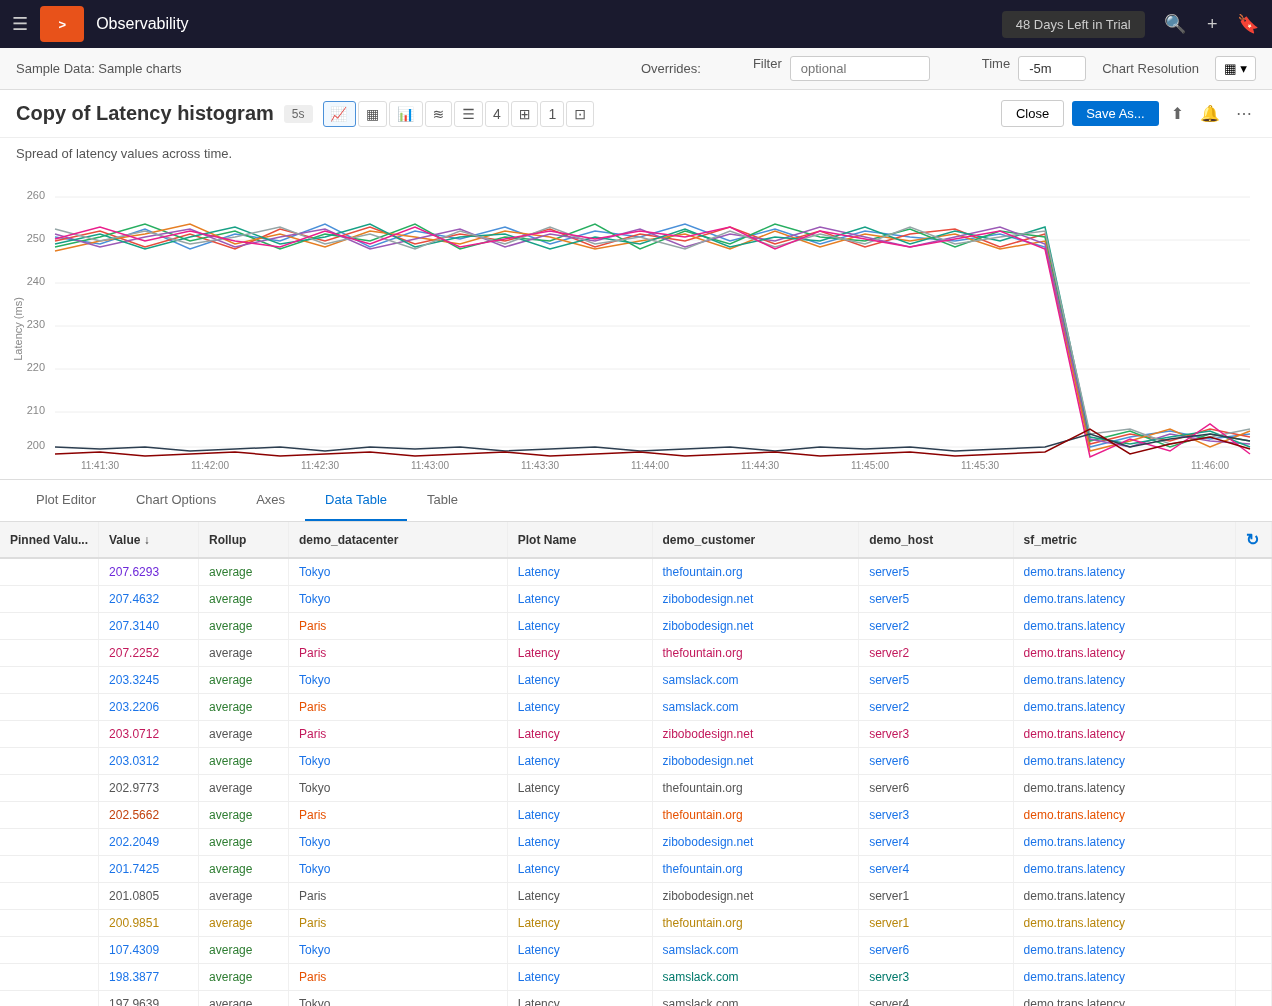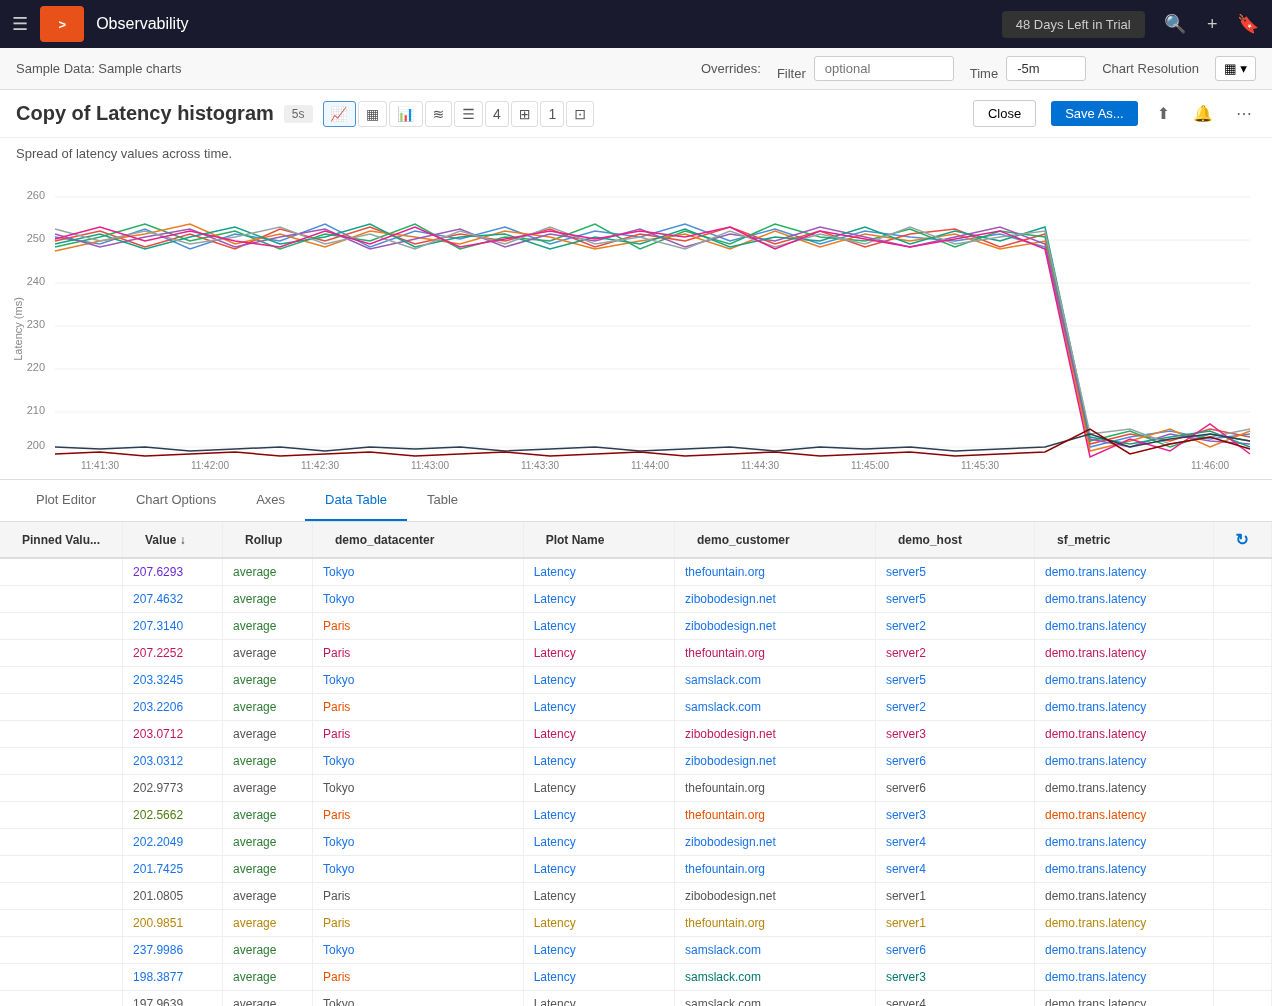--- a/index.html
+++ b/index.html
@@ -14,62 +14,62 @@
     .logo-text { color: white; font-weight: 900; font-size: 13px; font-style: italic; }
     .nav-title { color: white; font-size: 16px; flex: 1; }
     .trial-badge { background: #333; color: #ccc; padding: 6px 14px; border-radius: 4px; font-size: 13px; white-space: nowrap; }
     .nav-icon { color: #ccc; font-size: 18px; cursor: pointer; margin-left: 8px; }
 
     
     .sample-bar {
       background: #f8f8f8; border-bottom: 1px solid #ddd; padding: 8px 16px; display: flex; align-items: center; gap: 16px; font-size: 13px; color: #555;
     }
     .overrides-label { margin-left: auto; }
-    .override-group { display: flex; align-items: flex-end; gap: 8px; }
+    .override-group { display: flex; align-items: flex-start; gap: 8px; margin-left: 36px; }
     .override-input {
       border: 1px solid #ccc; border-radius: 3px; padding: 4px 10px; font-size: 13px; color: #888; width: 140px; background: white;
     }
     .time-input {
-      border: 1px solid #ccc; border-radius: 3px; padding: 4px 10px; font-size: 13px; color: #333; width: 80px; background: white;
+      border: 1px solid #ccc; border-radius: 3px; padding: 4px 10px; font-size: 13px; color: #333; width: 68px; background: white;
     }
     .chart-res-label { font-size: 13px; color: #555; }
     .chart-res-btn { border: 1px solid #ccc; border-radius: 3px; padding: 4px 8px; background: white; cursor: pointer; display: flex; align-items: center; gap: 4px; }
 
     
     .chart-container { background: white; margin: 0; border-bottom: 1px solid #ddd; }
     .chart-header { display: flex; align-items: center; padding: 10px 16px; gap: 10px; border-bottom: 1px solid #eee; }
     .chart-title { font-size: 20px; font-weight: 700; color: #333; }
     .time-badge { background: #eee; border-radius: 3px; padding: 2px 8px; font-size: 12px; color: #666; }
     .chart-toolbar { display: flex; align-items: center; gap: 2px; }
     .toolbar-btn { 
       border: 1px solid #ddd; border-radius: 3px; padding: 4px 7px; background: white; cursor: pointer; 
       display: flex; align-items: center; justify-content: center; color: #555; font-size: 14px;
     }
     .toolbar-btn.active { background: #f0f8ff; border-color: #4a90d9; color: #4a90d9; }
-    .chart-actions { margin-left: auto; display: flex; align-items: center; gap: 15px; }
+    .chart-actions { margin-left: auto; display: flex; align-items: center; gap: 8px; }
     .btn-close { border: 1px solid #ccc; border-radius: 3px; padding: 5px 14px; background: white; cursor: pointer; font-size: 13px; }
     .btn-save { background: #0070d2; color: white; border: none; border-radius: 3px; padding: 5px 14px; cursor: pointer; font-size: 13px; }
     .icon-btn { border: none; background: none; cursor: pointer; color: #666; font-size: 16px; padding: 4px; }
 
     .chart-subtitle { padding: 8px 16px; font-size: 13px; color: #555; }
 
     
     .chart-area { padding: 0 10px; }
     
     
     .tabs { display: flex; gap: 0; padding: 0 16px; border-bottom: 1px solid #ddd; background: white; }
     .tab { padding: 12px 20px; font-size: 13px; color: #666; cursor: pointer; border-bottom: 2px solid transparent; }
     .tab.active { color: #0070d2; border-bottom: 2px solid #0070d2; font-weight: 500; }
 
     
     .data-table-wrapper { background: white; overflow-x: auto; }
     table { width: 100%; border-collapse: collapse; font-size: 12px; }
     th { 
       background: #f5f5f5; border-bottom: 2px solid #ddd; border-right: 1px solid #eee;
-      padding: 8px 22px; text-align: left; font-weight: 600; color: #333; white-space: nowrap; position: sticky; top: 0;
+      padding: 8px 10px; text-align: left; font-weight: 600; color: #333; white-space: nowrap; position: sticky; top: 0;
     }
     td { 
       border-bottom: 1px solid #eee; border-right: 1px solid #f0f0f0;
       padding: 6px 10px; white-space: nowrap;
     }
     .col-pinned { width: 80px; }
     .col-value { width: 100px; }
     .col-rollup { width: 90px; }
   </style>
 </head>
@@ -308,21 +308,21 @@
           <td style="color: rgb(85, 85, 85);">average</td>
           <td style="color: rgb(85, 85, 85);">Tokyo</td>
           <td style="color: rgb(85, 85, 85);">Latency</td>
           <td style="color: rgb(85, 85, 85);">thefountain.org</td>
           <td style="color: rgb(85, 85, 85);">server6</td>
           <td style="color: rgb(85, 85, 85);">demo.trans.latency</td>
           <td></td>
         </tr>
         <tr>
           <td></td>
-          <td style="color: #4d7c0f;">202.5662</td>
+          <td style="color: #c2410c;">202.5662</td>
           <td style="color: rgb(46, 125, 50);">average</td>
           <td style="color: rgb(230, 81, 0);">Paris</td>
           <td style="color: rgb(26, 115, 232);">Latency</td>
           <td style="color: rgb(230, 81, 0);">thefountain.org</td>
           <td style="color: rgb(26, 115, 232);">server3</td>
           <td style="color: rgb(230, 81, 0);">demo.trans.latency</td>
           <td></td>
         </tr>
         <tr>
           <td></td>
@@ -363,21 +363,21 @@
           <td style="color: rgb(184, 134, 11);">average</td>
           <td style="color: rgb(184, 134, 11);">Paris</td>
           <td style="color: rgb(184, 134, 11);">Latency</td>
           <td style="color: rgb(184, 134, 11);">thefountain.org</td>
           <td style="color: rgb(184, 134, 11);">server1</td>
           <td style="color: rgb(184, 134, 11);">demo.trans.latency</td>
           <td></td>
         </tr>
         <tr>
           <td></td>
-          <td style="color: rgb(26, 115, 232);">237.9986</td>
+          <td style="color: rgb(26, 115, 232);">107.4309</td>
           <td style="color: rgb(46, 125, 50);">average</td>
           <td style="color: rgb(26, 115, 232);">Tokyo</td>
           <td style="color: rgb(26, 115, 232);">Latency</td>
           <td style="color: rgb(26, 115, 232);">samslack.com</td>
           <td style="color: rgb(26, 115, 232);">server6</td>
           <td style="color: rgb(26, 115, 232);">demo.trans.latency</td>
           <td></td>
         </tr>
         <tr>
           <td></td>

